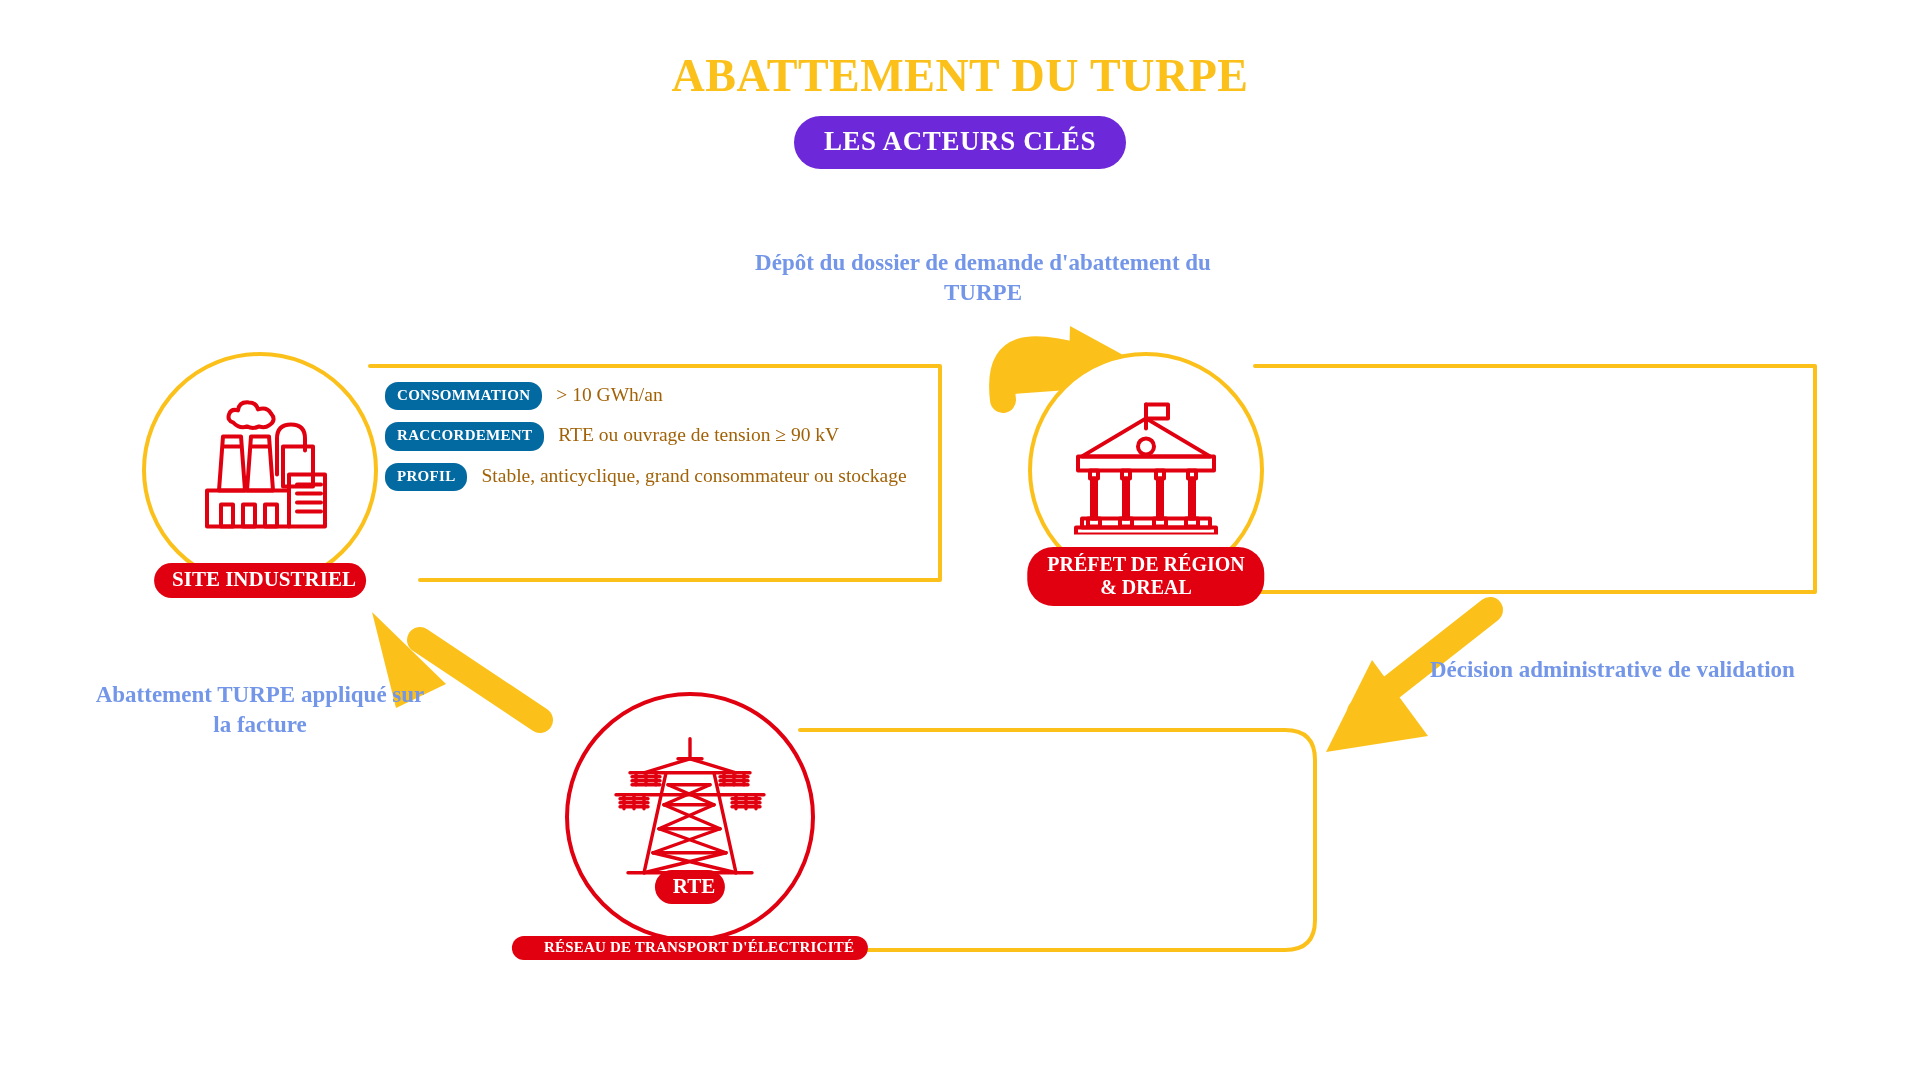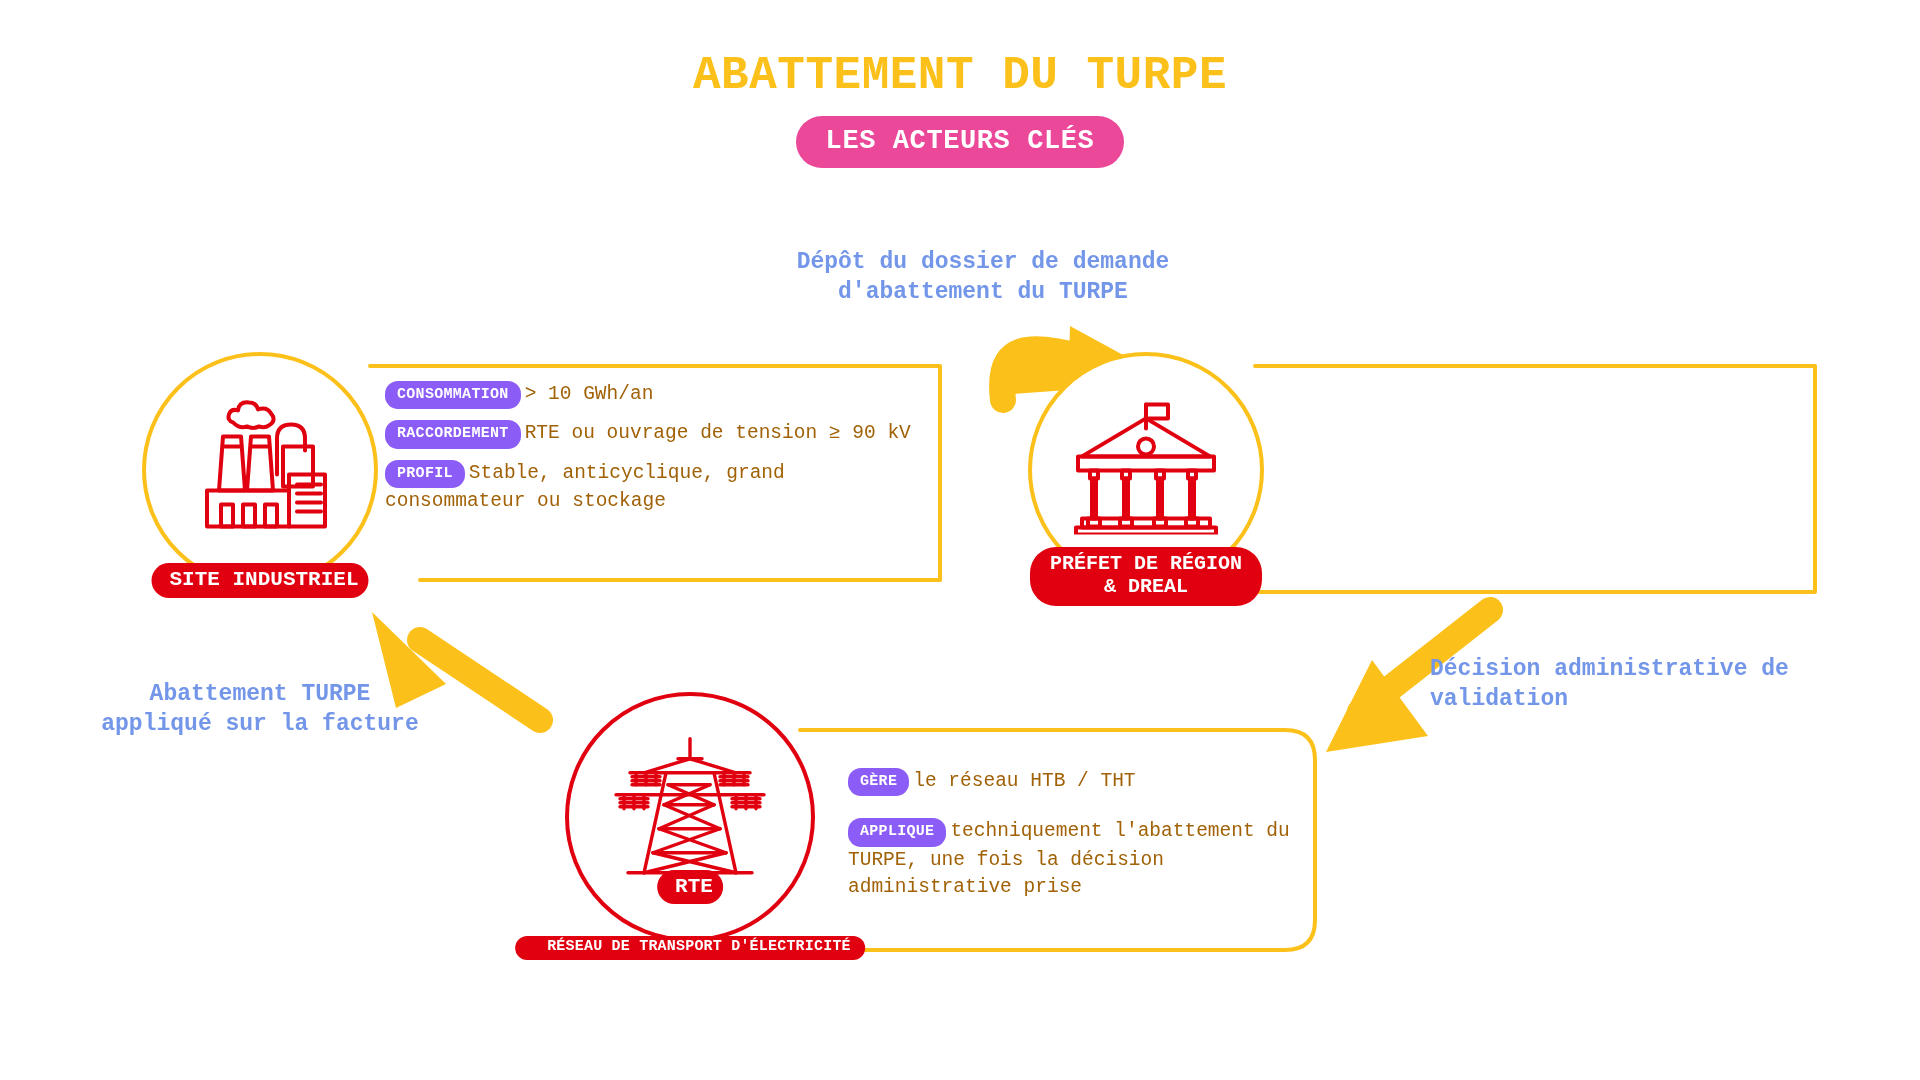--- a/index.html
+++ b/index.html
@@ -6,21 +6,21 @@
   html, body {
     margin: 0;
     padding: 0;
     background: #ffffff;
   }
   #canvas {
     position: relative;
     width: 1920px;
     height: 1068px;
     background: #ffffff;
-    font-family: Liberation Mono, monospace;
+    font-family: Liberation Serif, serif;
     overflow: hidden;
   }
 
   
   .title-wrap {
     position: absolute;
     left: 0;
     top: 52px;
     width: 1920px;
     text-align: center;
@@ -28,21 +28,21 @@
   .main-title {
     font-size: 46px;
     font-weight: bold;
     color: #FBC11A;
     letter-spacing: 0.5px;
     line-height: 1.05;
   }
   .subtitle-pill {
     display: inline-block;
     margin-top: 16px;
-    background: #ec4899;
+    background: #6d28d9;
     color: #ffffff;
     font-size: 27px;
     font-weight: bold;
     letter-spacing: 0.6px;
     padding: 10px 30px 12px 30px;
     border-radius: 28px;
   }
 
   
   #frame-layer {
@@ -103,28 +103,28 @@
   .detail-row {
     display: block;
     color: #2D3361;
     font-size: 19.5px;
     line-height: 1.42;
     margin-bottom: 11px;
   }
   .detail-row:last-child { margin-bottom: 0; }
   .tag {
     display: inline-block;
-    background: #8b5cf6;
+    background: #0369a1;
     color: #ffffff;
     font-size: 15px;
     font-weight: bold;
     letter-spacing: 0.3px;
     border-radius: 13px;
     padding: 3px 12px 4px 12px;
-    margin-right: 4px;
+    margin-right: 14px;
     vertical-align: 1px;
     white-space: nowrap;
   }
   .detail-text { color: #a16207; }
 
   
   .annotation {
     position: absolute;
     color: #7396E8;
     font-size: 23px;
@@ -297,28 +297,20 @@
     <div class="circle-label" style="bottom:-22px;">
       <div style="margin-bottom:-4px;">
         <span class="pill lg">RTE</span>
       </div>
       <div>
         <span class="pill sm">RÉSEAU DE TRANSPORT D'ÉLECTRICITÉ</span>
       </div>
     </div>
   </div>
 
-  <div class="panel" style="left:848px; top:768px; width:450px;">
-    <div class="detail-row" style="margin-bottom:22px;">
-      <span class="tag">GÈRE</span><span class="detail-text">le réseau HTB / THT</span>
-    </div>
-    <div class="detail-row">
-      <span class="tag">APPLIQUE</span><span class="detail-text">techniquement l'abattement du TURPE, une fois la décision administrative prise</span>
-    </div>
-  </div>
 
   <div class="annotation center" style="left:748px; top:248px; width:470px;">
     <span>Dépôt du dossier de demande d'abattement du TURPE</span>
   </div>
 
   <div class="annotation right" style="left:1430px; top:655px; width:390px;">
     <span>Décision administrative de validation</span>
   </div>
 
   <div class="annotation center" style="left:90px; top:680px; width:340px;">

